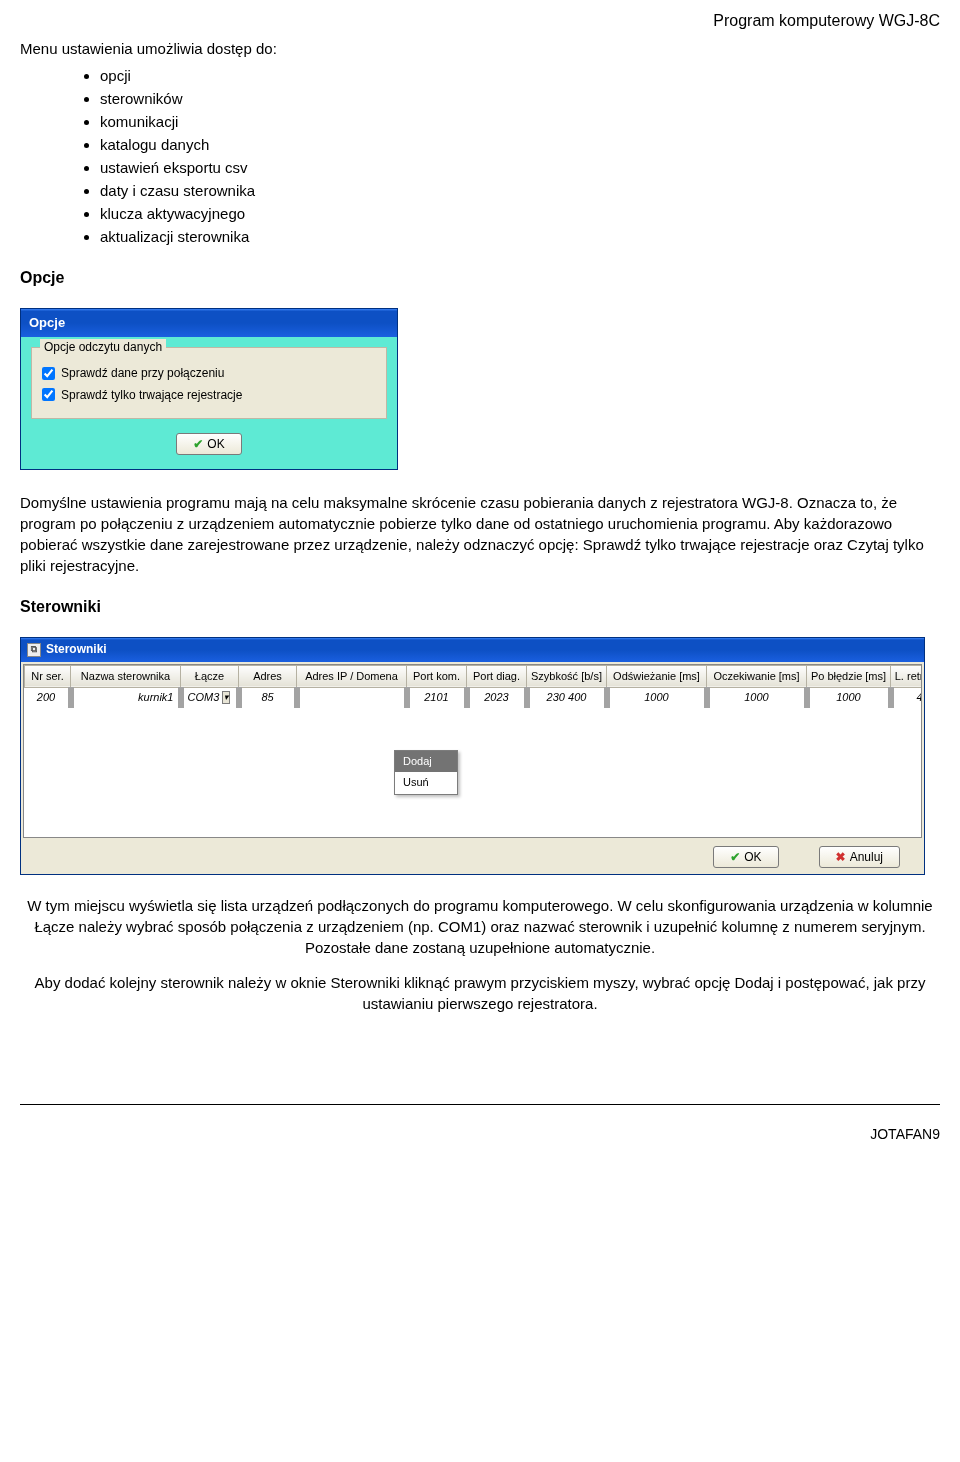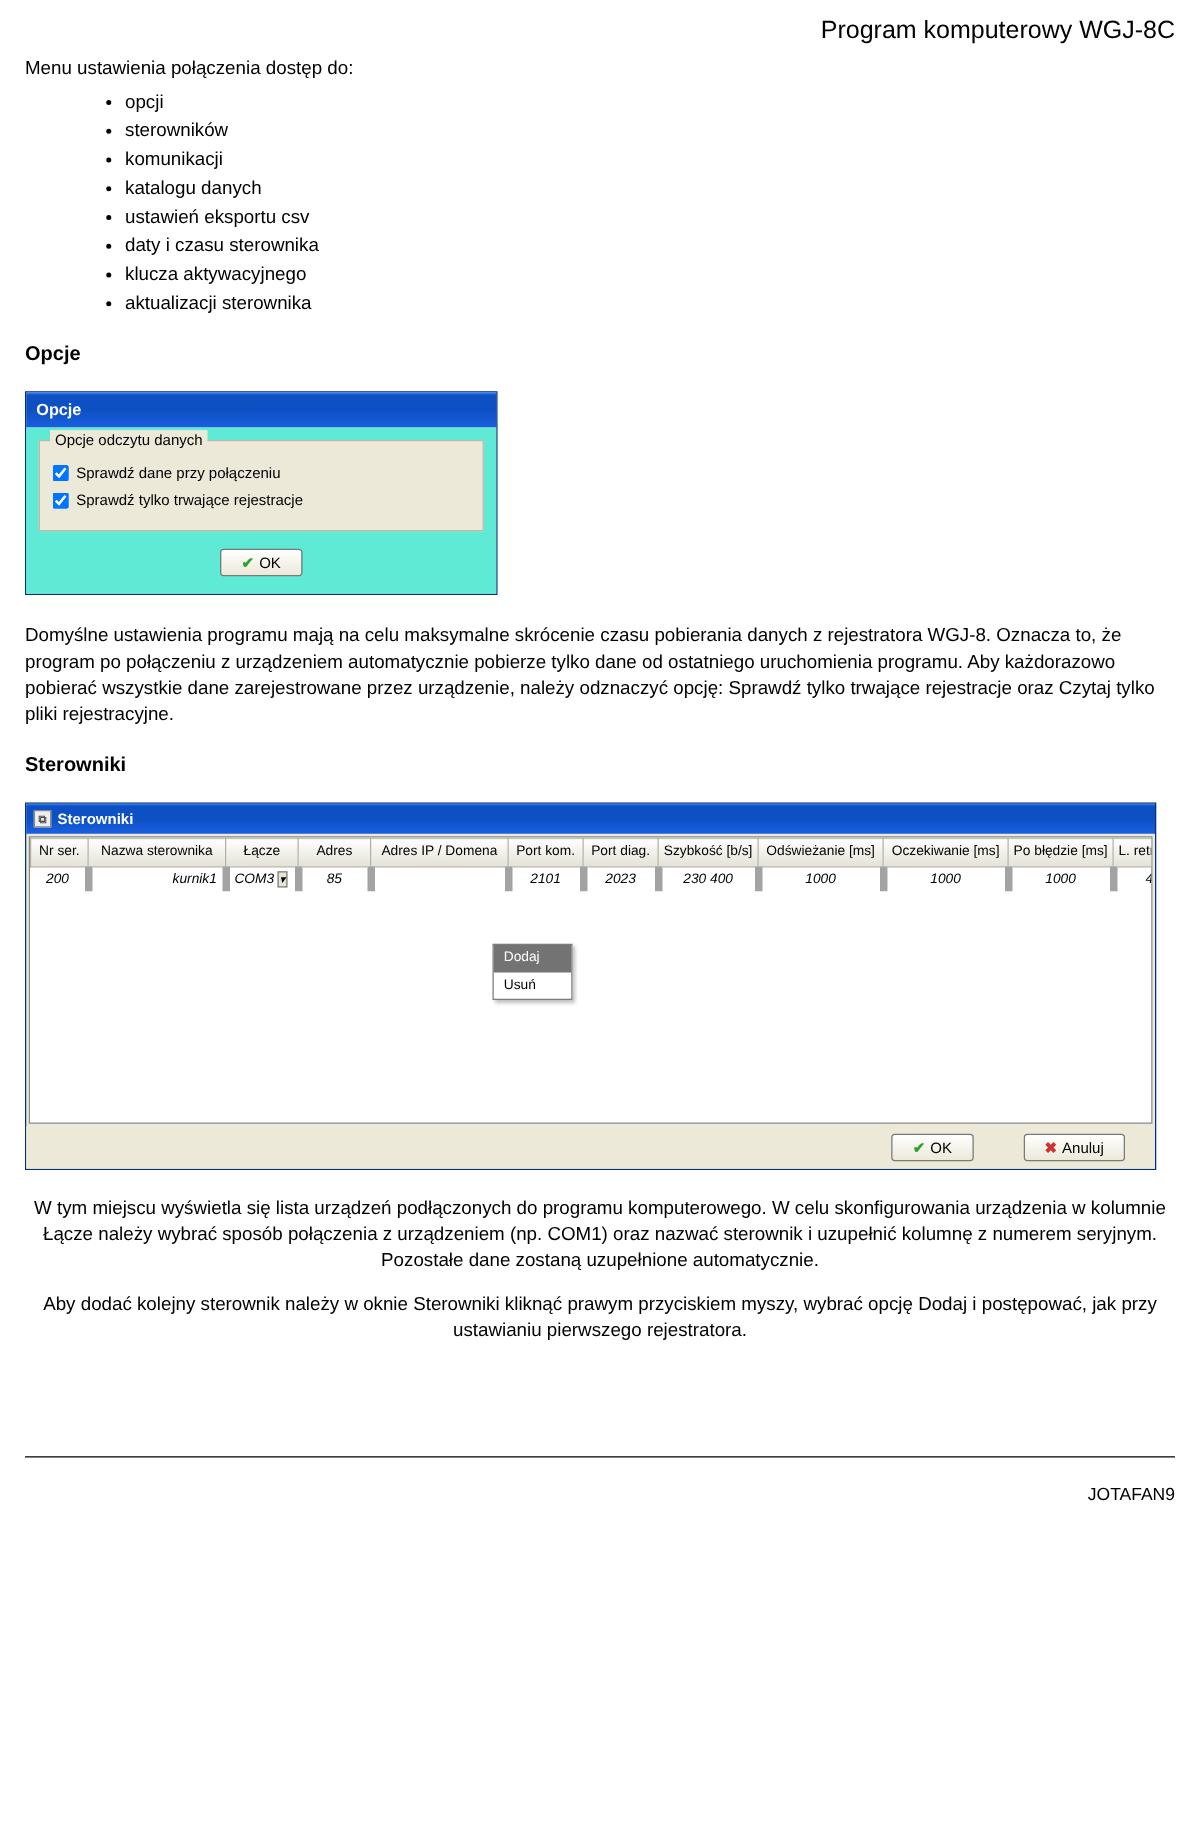--- a/index.html
+++ b/index.html
@@ -8,21 +8,21 @@
     font-size: 15px;
     color: #000;
     background: #fff;
     width: 960px;
     margin: 0 auto;
     padding: 10px 20px 20px 20px;
     line-height: 1.4;
   }
   .header-label {
     text-align: right;
-    font-size: 20px;
+    font-size: 16px;
     margin-bottom: 6px;
   }
   .intro { margin-bottom: 6px; }
   ul.menu-list {
     list-style: disc;
     margin-left: 80px;
     margin-bottom: 15px;
     font-size: 15px;
   }
   ul.menu-list li { margin-bottom: 2px; }
@@ -117,21 +117,21 @@
     font-size: 12px;
   }
   .ster-titlebar .ticon {
     width:14px; height:14px; background:#eee; margin-right:5px; border:1px solid #888; font-size:9px;
     display:flex; align-items:center; justify-content:center; color:#555;
   }
   .ster-table-wrap {
     background:#fff;
     border:1px solid #888;
     margin:2px;
-    height:230px;
+    height:174px;
     position:relative;
     overflow:hidden;
   }
   table.ster-tbl {
     border-collapse: collapse;
     width:100%;
     table-layout: fixed;
     font-size:11px;
   }
   table.ster-tbl th {
@@ -184,21 +184,21 @@
     display: flex;
     justify-content: flex-end;
     font-size: 14px;
   }
 </style>
 </head>
 <body>
 
 <div class="header-label">Program komputerowy WGJ-8C</div>
 
-<p class="intro">Menu ustawienia połączenia dostęp do:</p>
+<p class="intro">Menu ustawienia umożliwia dostęp do:</p>
 
 <ul class="menu-list">
   <li>opcji</li>
   <li>sterowników</li>
   <li>komunikacji</li>
   <li>katalogu danych</li>
   <li>ustawień eksportu csv</li>
   <li>daty i czasu sterownika</li>
   <li>klucza aktywacyjnego</li>
   <li>aktualizacji sterownika</li>

